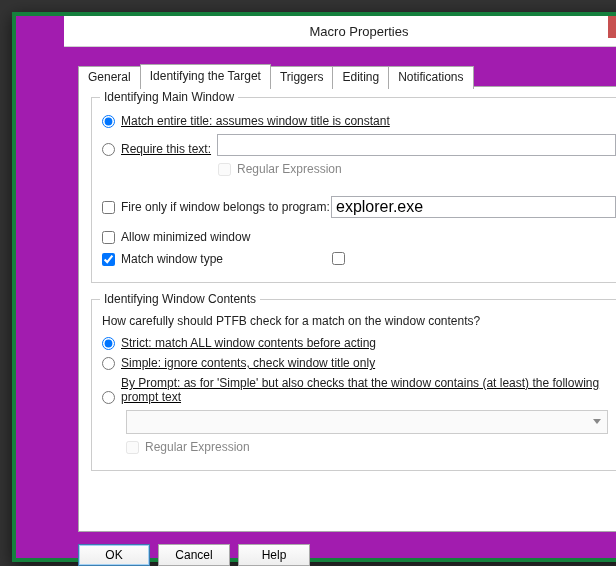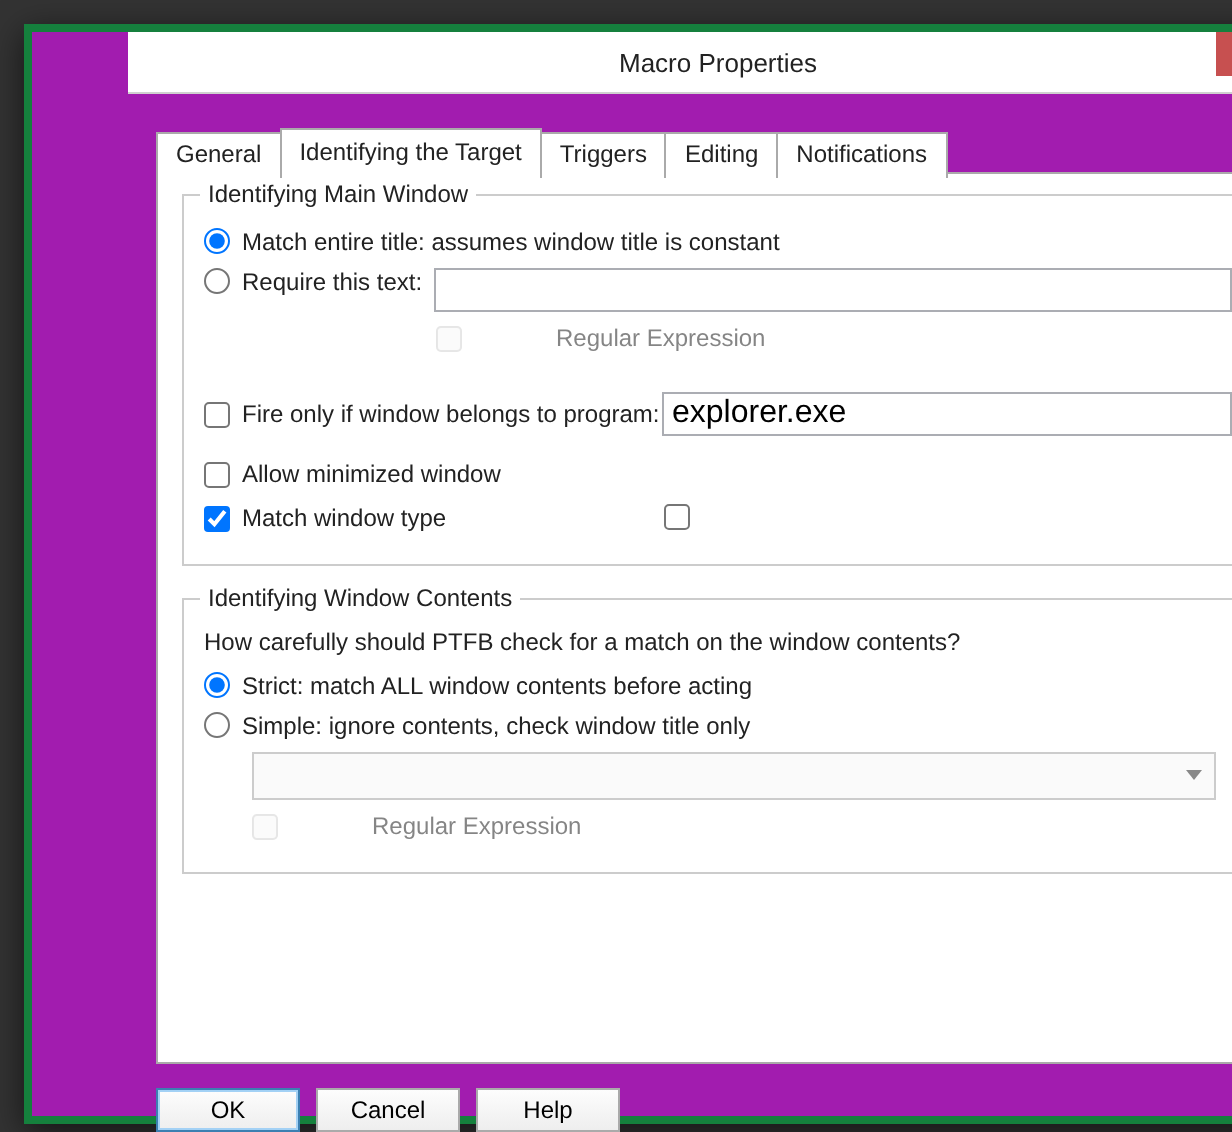--- a/index.html
+++ b/index.html
@@ -119,39 +119,39 @@
   }
   input[type="text"] {
     border: 1px solid #abadb3;
     padding: 2px 4px;
     font-size: 16px;
     font-family: inherit;
     height: 16px;
   }
   .disabled-cb {
     opacity: 0.55;
-    gap: 41px;
   }
   .two-col {
     display: flex;
   }
   .col-l {
     width: 230px;
   }
   .col-r {
     flex: 1;
   }
   .question {
     margin: 4px 0 8px 0;
     color: #222;
   }
   .radio-row {
     margin: 6px 0;
     display: flex;
-    align-items: flex-start;
+    align-items: flex-end;
+    text-decoration: underline;
   }
   .prompt-input-row {
     margin: 6px 0 6px 24px;
   }
   .prompt-select {
     width: 480px;
     height: 22px;
     border: 1px solid #ccc;
     background: #fafafa;
     position: relative;
@@ -273,20 +273,24 @@
         <div class="radio-row">
           <input type="radio" name="contentmode" checked="" style="">
           <span class="label">Strict: match ALL window contents before acting</span>
         </div>
 
         <div class="radio-row">
           <input type="radio" name="contentmode" style="">
           <span class="label">Simple: ignore contents, check window title only</span>
         </div>
 
+        <div class="radio-row">
+          <input type="radio" name="contentmode" style="">
+          <span class="label">By Prompt: as for 'Simple' but also checks that the window contains (at least) the following prompt text</span>
+        </div>
 
         <div class="prompt-input-row">
           <div class="prompt-select"></div>
         </div>
 
         <div class="row" style="margin-left:24px; margin-top:6px;">
           <span class="disabled-cb" style="display:flex;align-items:center;">
             <input type="checkbox" disabled="" style="">
             <span class="label">Regular Expression</span>
           </span>

